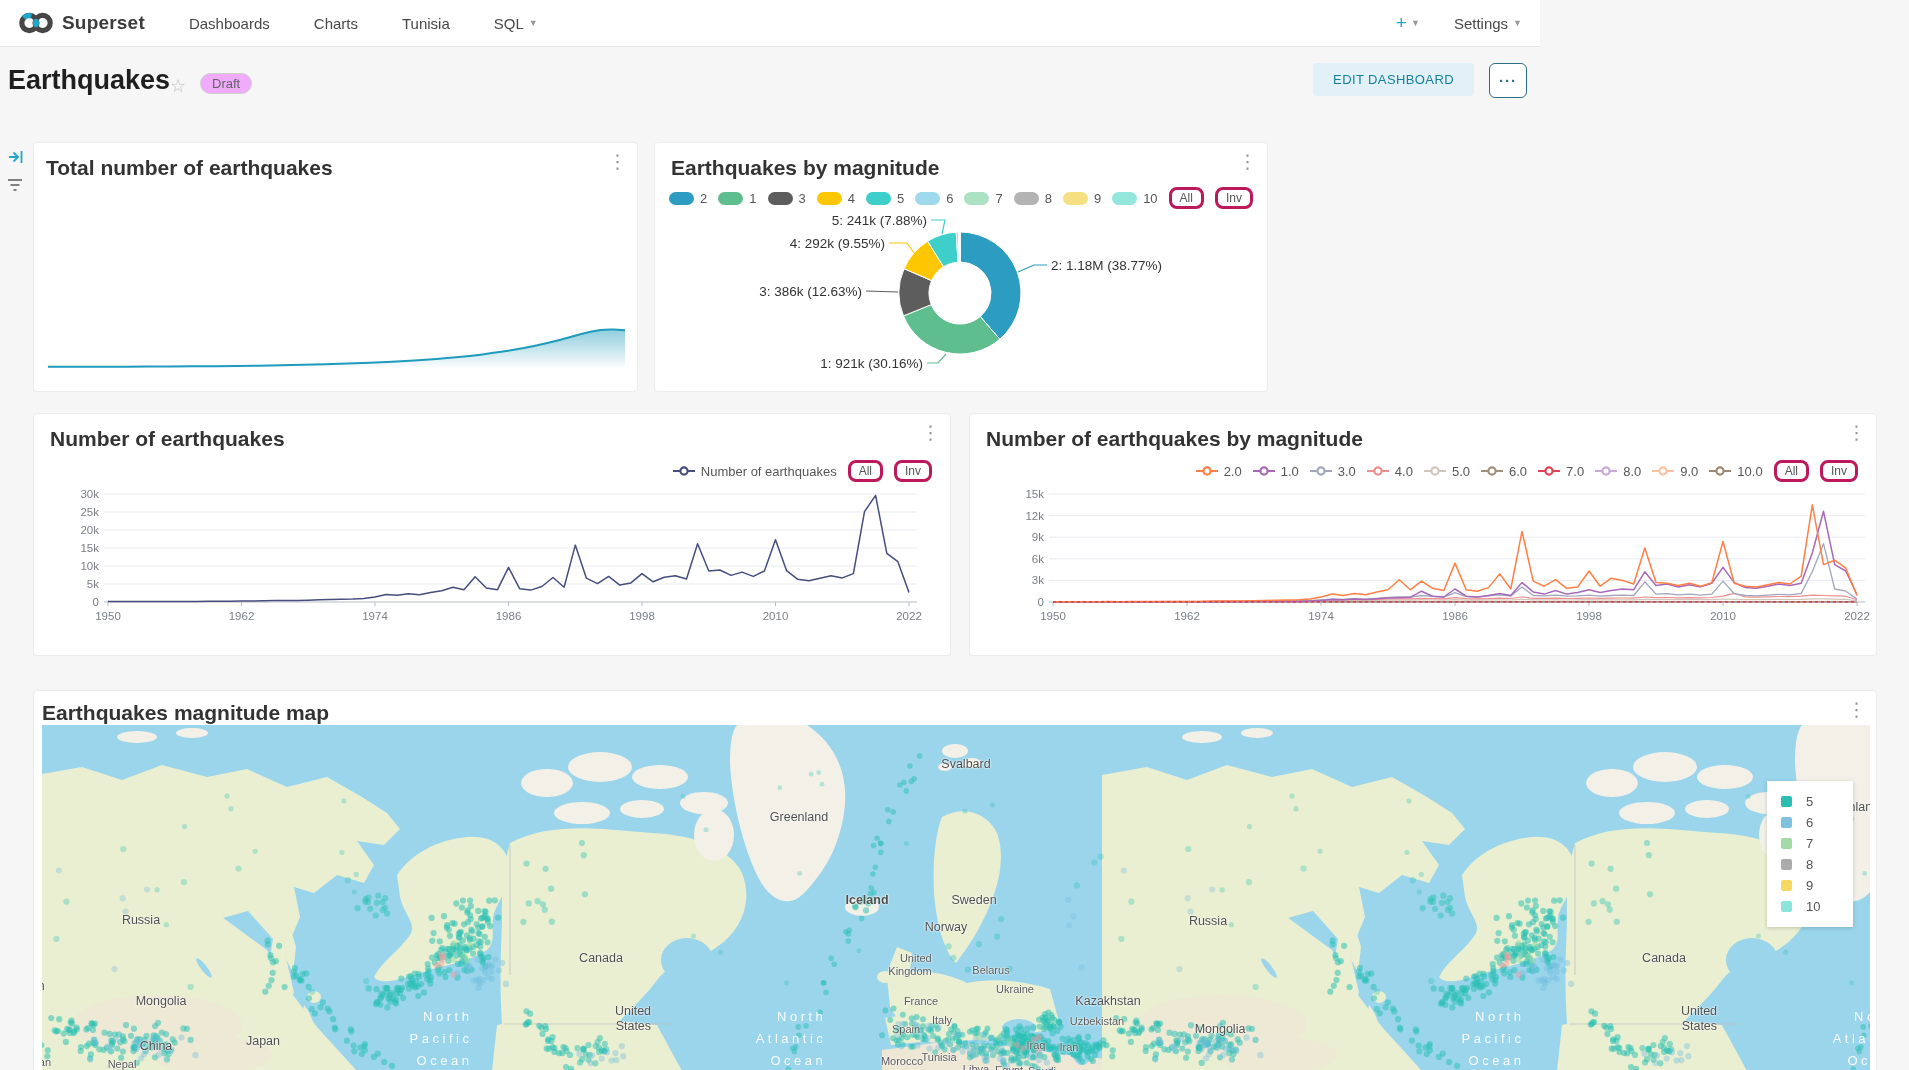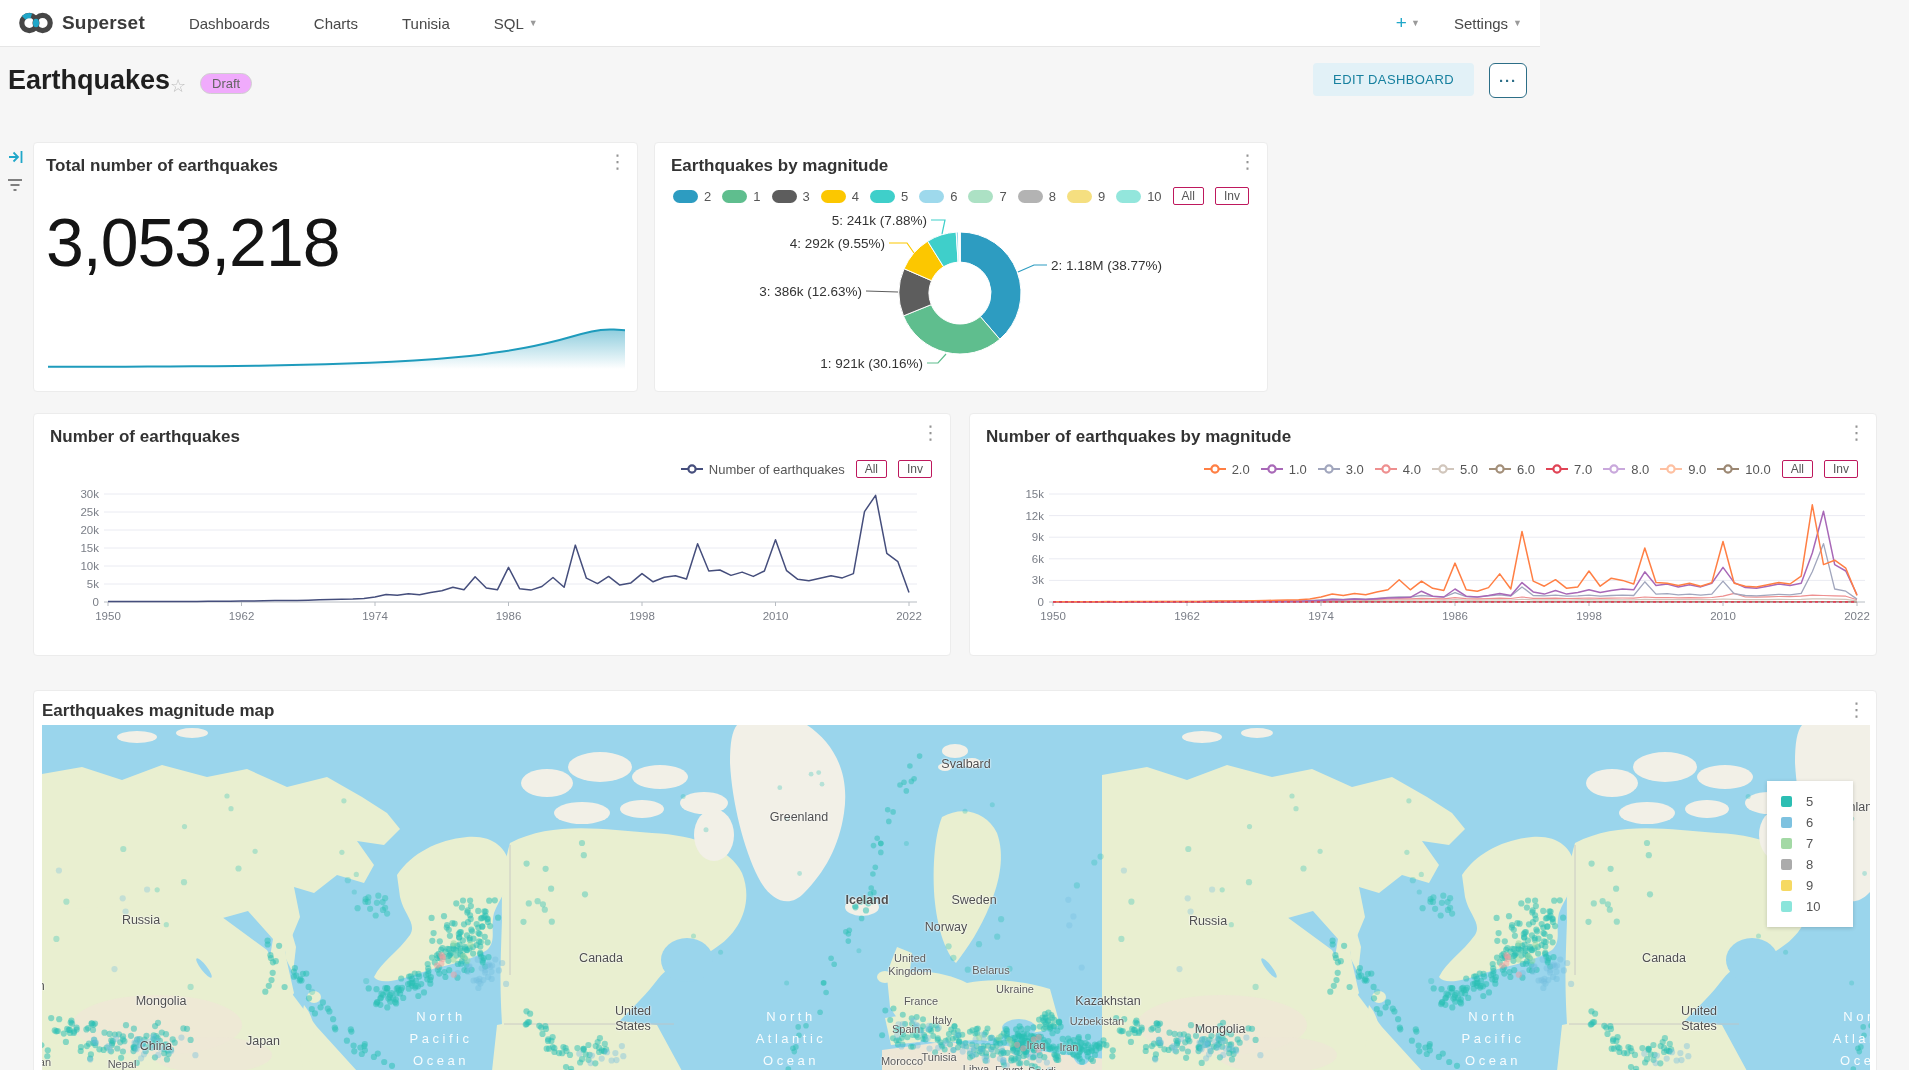--- a/index.html
+++ b/index.html
@@ -30,54 +30,54 @@
     padding:9px 20px; cursor:pointer; }
   .more-btn { position:absolute; right:13px; top:16px; width:38px; height:35px; background:#fff;
     border:1px solid #2C6E87; border-radius:6px; color:#2C6E87; font-size:15px; font-weight:700;
     cursor:pointer; line-height:30px; text-align:center; letter-spacing:1px;}
 
   
   .rail-icon { position:absolute; cursor:pointer; }
 
   
   .card { position:absolute; background:#fff; border:1px solid #ECECEC; border-radius:4px; }
-  .card-title { position:absolute; left:16px; top:13px; font-size:17px; font-weight:700; color:#333; z-index:5;}
+  .card-title { position:absolute; left:16px; top:13px; font-size:21px; font-weight:700; color:#333; z-index:5;}
   .kebab { position:absolute; right:10px; top:10px; color:#949494; font-size:19px; cursor:pointer;
     line-height:18px; z-index:6;}
   #card-bignum  { left:33px;  top:142px; width:605px; height:250px; }
   #card-bignum .card-title{ left:12px; }
   #card-donut   { left:654px; top:142px; width:614px; height:250px; }
   #card-line1   { left:33px;  top:413px; width:918px; height:243px; }
   #card-line2   { left:969px; top:413px; width:908px; height:243px; }
   #card-map     { left:33px;  top:690px; width:1844px; height:420px; }
 
   .big-number { position:absolute; left:12px; top:60px; font-size:68px; font-weight:500;
     color:#141414; letter-spacing:-1px; }
   #spark { position:absolute; left:12px; top:181px; }
 
   
   .legend-row { display:flex; align-items:center; gap:11px; font-size:13px; color:#565656; }
   #donut-legend { position:absolute; left:0; right:0; top:44px; justify-content:center; z-index:4;}
   .lg-item { display:flex; align-items:center; gap:6px; cursor:pointer; }
   .swatch { width:25px; height:13px; border-radius:7px; display:inline-block; }
-  .pill { border:1px solid #be185d; border-radius:2px; font-size:12px; color:#565656;
+  .pill { border:3px solid #be185d; border-radius:8px; font-size:12px; color:#565656;
     padding:1px 8px; background:#fff; cursor:pointer; }
   .line-legend { position:absolute; top:46px; right:18px; z-index:4; }
   .ring-marker { display:inline-block; }
 
   .donut-callout { position:absolute; font-size:13.5px; color:#333; white-space:nowrap; z-index:3;}
   .anchor-end { transform:translateX(-100%); }
 
   .chart-svg { position:absolute; left:0; top:62px; }
   .tick-label { font-size:11.5px; fill:#7A7E87; }
 
   
   #map-wrap { position:absolute; left:8px; top:34px; width:1828px; height:346px; overflow:hidden; cursor:grab;}
   #map-svg { position:absolute; left:0; top:0; }
-  .maplabel { position:absolute; transform:translate(-50%,-50%); white-space:pre-line; text-align:center;
+  .maplabel { position:absolute; transform:translate(-50%,-50%); white-space:pre-line; text-align:right;
     color:#5A5A5A; font-size:11px; line-height:13px; text-shadow:0 0 2px #fff,0 0 2px #fff; z-index:3; pointer-events:none;}
   .maplabel.b { font-size:12.5px; color:#4F4F4F; font-weight:500; line-height:15px;}
   .maplabel.o { color:rgba(255,255,255,.92); font-size:13px; letter-spacing:3.5px; line-height:22px;
     font-weight:500; text-shadow:none; }
   #map-legend { position:absolute; left:1725px; top:56px; width:86px; background:#fff;
     box-shadow:0 1px 4px rgba(0,0,0,.18); padding:10px 0 10px 14px; z-index:5;}
   .mlg-item { display:flex; align-items:center; gap:14px; font-size:13px; color:#555; height:21px;}
   .mlg-sq { width:11px; height:11px; border-radius:2px; display:inline-block;}
 </style>
 </head>
@@ -131,21 +131,20 @@
     <svg width="18" height="18" viewBox="0 0 18 18">
       <line x1="2" y1="4" x2="16" y2="4" stroke="#6B6B6B" stroke-width="1.7"></line>
       <line x1="4.5" y1="9" x2="13.5" y2="9" stroke="#6B6B6B" stroke-width="1.7"></line>
       <line x1="7.5" y1="14" x2="10.5" y2="14" stroke="#6B6B6B" stroke-width="1.7"></line>
     </svg>
   </div>
 
   <div class="card" id="card-bignum">
     <div class="card-title">Total number of earthquakes</div>
     <div class="kebab">⋮</div>
-    <div class="big-number">3,053,218</div>
     <svg id="spark" width="581" height="46" viewBox="0 0 581 46">
         <defs>
           <linearGradient id="sg" x1="0" y1="0" x2="0" y2="1">
             <stop offset="0%" stop-color="#1E9BBC" stop-opacity="0.5"></stop>
             <stop offset="100%" stop-color="#1E9BBC" stop-opacity="0"></stop>
           </linearGradient>
         </defs>
         <path d="M2,42.848 Q24.192307692307693,42.81 35.28846153846154,42.791 Q46.38461538461539,42.772 57.48076923076923,42.733999999999995 Q68.57692307692308,42.696 79.67307692307693,42.658 Q90.76923076923077,42.62 101.86538461538461,42.563 Q112.96153846153847,42.506 124.05769230769232,42.449 Q135.15384615384616,42.392 146.25,42.316 Q157.34615384615384,42.24 168.44230769230768,42.144999999999996 Q179.53846153846155,42.05 190.6346153846154,41.917 Q201.73076923076923,41.784 212.8269230769231,41.632 Q223.92307692307693,41.48 235.01923076923077,41.29 Q246.1153846153846,41.1 257.21153846153845,40.853 Q268.3076923076923,40.606 279.4038461538462,40.283 Q290.5,39.96 301.5961538461538,39.58 Q312.6923076923077,39.2 323.78846153846155,38.725 Q334.88461538461536,38.25 345.9807692307692,37.68 Q357.0769230769231,37.11 368.1730769230769,36.445 Q379.2692307692308,35.78 390.36538461538464,34.925 Q401.46153846153845,34.07 412.55769230769226,33.025 Q423.65384615384613,31.98 434.75,30.65 Q445.84615384615387,29.32 456.94230769230774,27.61 Q468.03846153846155,25.9 479.13461538461536,23.81 Q490.2307692307692,21.72 501.3269230769231,19.060000000000002 Q512.4230769230769,16.400000000000002 523.5192307692307,13.17 Q534.6153846153846,9.939999999999998 545.7115384615386,7.469999999999999 Q556.8076923076924,5 567.9038461538462,5.57 L579,6.140000000000001 L579,45 L2,45 Z" fill="url(#sg)"></path>
         <path d="M2,42.848 Q24.192307692307693,42.81 35.28846153846154,42.791 Q46.38461538461539,42.772 57.48076923076923,42.733999999999995 Q68.57692307692308,42.696 79.67307692307693,42.658 Q90.76923076923077,42.62 101.86538461538461,42.563 Q112.96153846153847,42.506 124.05769230769232,42.449 Q135.15384615384616,42.392 146.25,42.316 Q157.34615384615384,42.24 168.44230769230768,42.144999999999996 Q179.53846153846155,42.05 190.6346153846154,41.917 Q201.73076923076923,41.784 212.8269230769231,41.632 Q223.92307692307693,41.48 235.01923076923077,41.29 Q246.1153846153846,41.1 257.21153846153845,40.853 Q268.3076923076923,40.606 279.4038461538462,40.283 Q290.5,39.96 301.5961538461538,39.58 Q312.6923076923077,39.2 323.78846153846155,38.725 Q334.88461538461536,38.25 345.9807692307692,37.68 Q357.0769230769231,37.11 368.1730769230769,36.445 Q379.2692307692308,35.78 390.36538461538464,34.925 Q401.46153846153845,34.07 412.55769230769226,33.025 Q423.65384615384613,31.98 434.75,30.65 Q445.84615384615387,29.32 456.94230769230774,27.61 Q468.03846153846155,25.9 479.13461538461536,23.81 Q490.2307692307692,21.72 501.3269230769231,19.060000000000002 Q512.4230769230769,16.400000000000002 523.5192307692307,13.17 Q534.6153846153846,9.939999999999998 545.7115384615386,7.469999999999999 Q556.8076923076924,5 567.9038461538462,5.57 L579,6.140000000000001" fill="none" stroke="#1E9BBC" stroke-width="2"></path>
       </svg>

